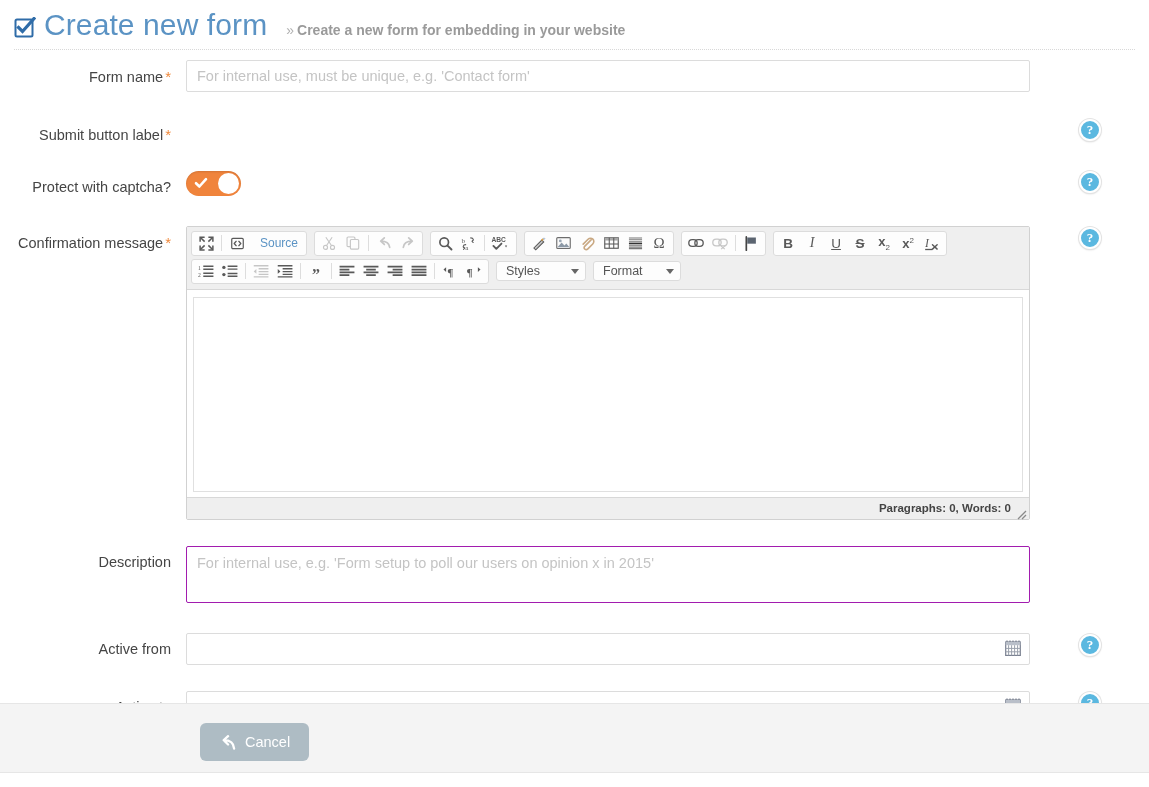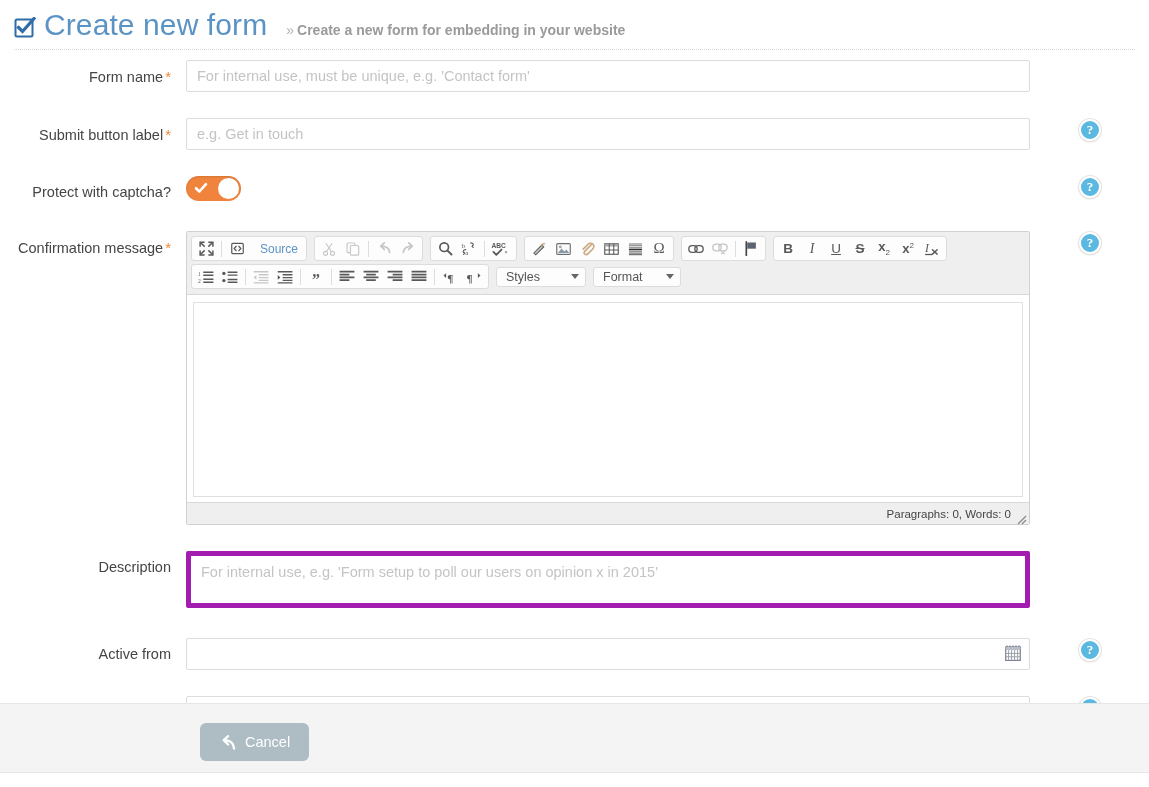--- a/index.html
+++ b/index.html
@@ -85,21 +85,21 @@
     padding: 5px 10px;
     font-size: 14.5px;
     color: #444;
     font-family: "Liberation Sans", sans-serif;
     outline: none;
   }
   .txt-input::placeholder { color: #c4c4c4; }
   .txt-area {
     width: 844px;
     height: 57px;
-    border: 5px solid #a21caf;
+    border: 1px solid #a21caf;
     background: #fff;
     border-radius: 2px;
     padding: 8px 10px;
     font-size: 14.5px;
     color: #444;
     font-family: "Liberation Sans", sans-serif;
     resize: none;
     outline: none;
     overflow: hidden;
   }
@@ -235,21 +235,21 @@
     border-top: 1px solid #d8d8d8;
     height: 22px;
     display: flex;
     align-items: center;
     justify-content: flex-end;
     padding-right: 6px;
     position: relative;
   }
   .ck-count {
     font-size: 11.5px;
-    font-weight: 400;
+    font-weight: 700;
     color: #444;
     margin-right: 12px;
   }
   .ck-grip {
     position: absolute;
     right: 2px; bottom: 1px;
     width: 12px; height: 12px;
   }
 
   
@@ -320,23 +320,20 @@
         <span>Form name</span><span class="req">*</span>
       </div>
       <div class="form-control-wrap">
         <input class="txt-input" type="text" placeholder="For internal use, must be unique, e.g. 'Contact form'" style="">
       </div>
     </div>
 
     <div class="form-row">
       <div class="form-label">
         <span>Submit button label</span><span class="req">*</span>
-      </div>
-      <div class="form-control-wrap">
-        <input class="txt-input" type="text" placeholder="e.g. Get in touch" style="">
       </div>
       <div class="help-icon" style="top:1px;">?</div>
     </div>
 
     <div class="form-row">
       <div class="form-label">
         <span>Protect with captcha?</span>
       </div>
       <div class="form-control-wrap">
         <div class="toggle">

